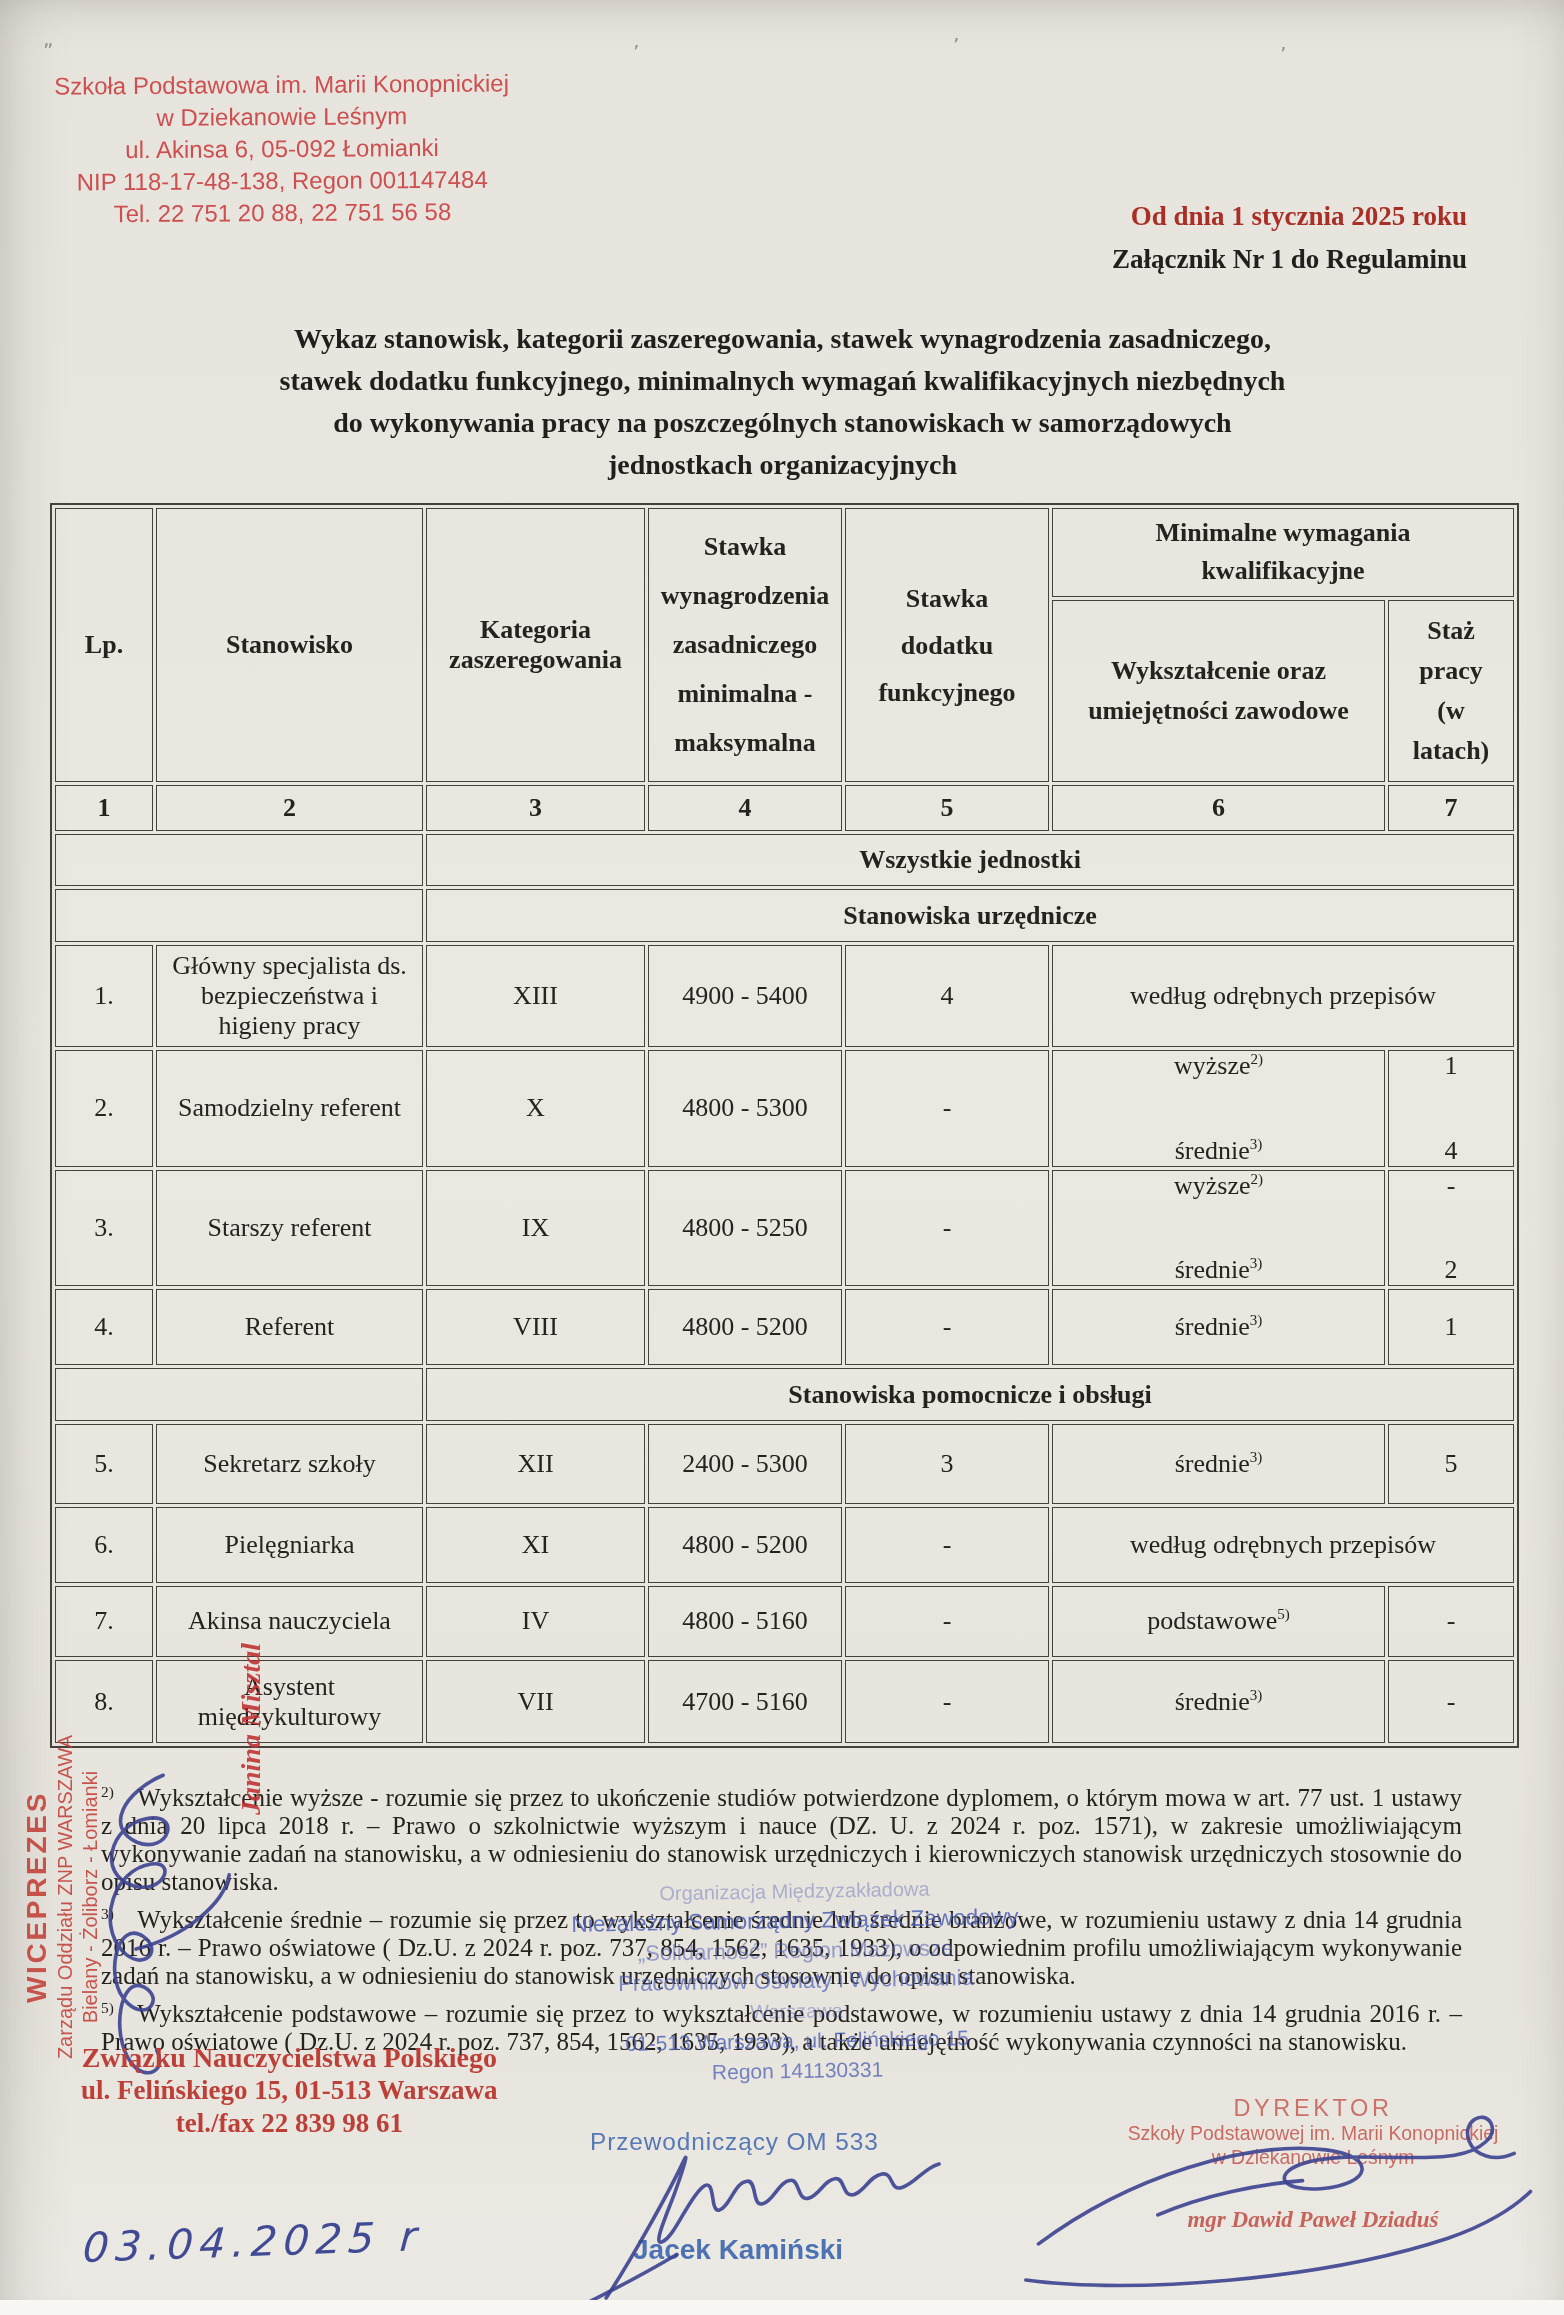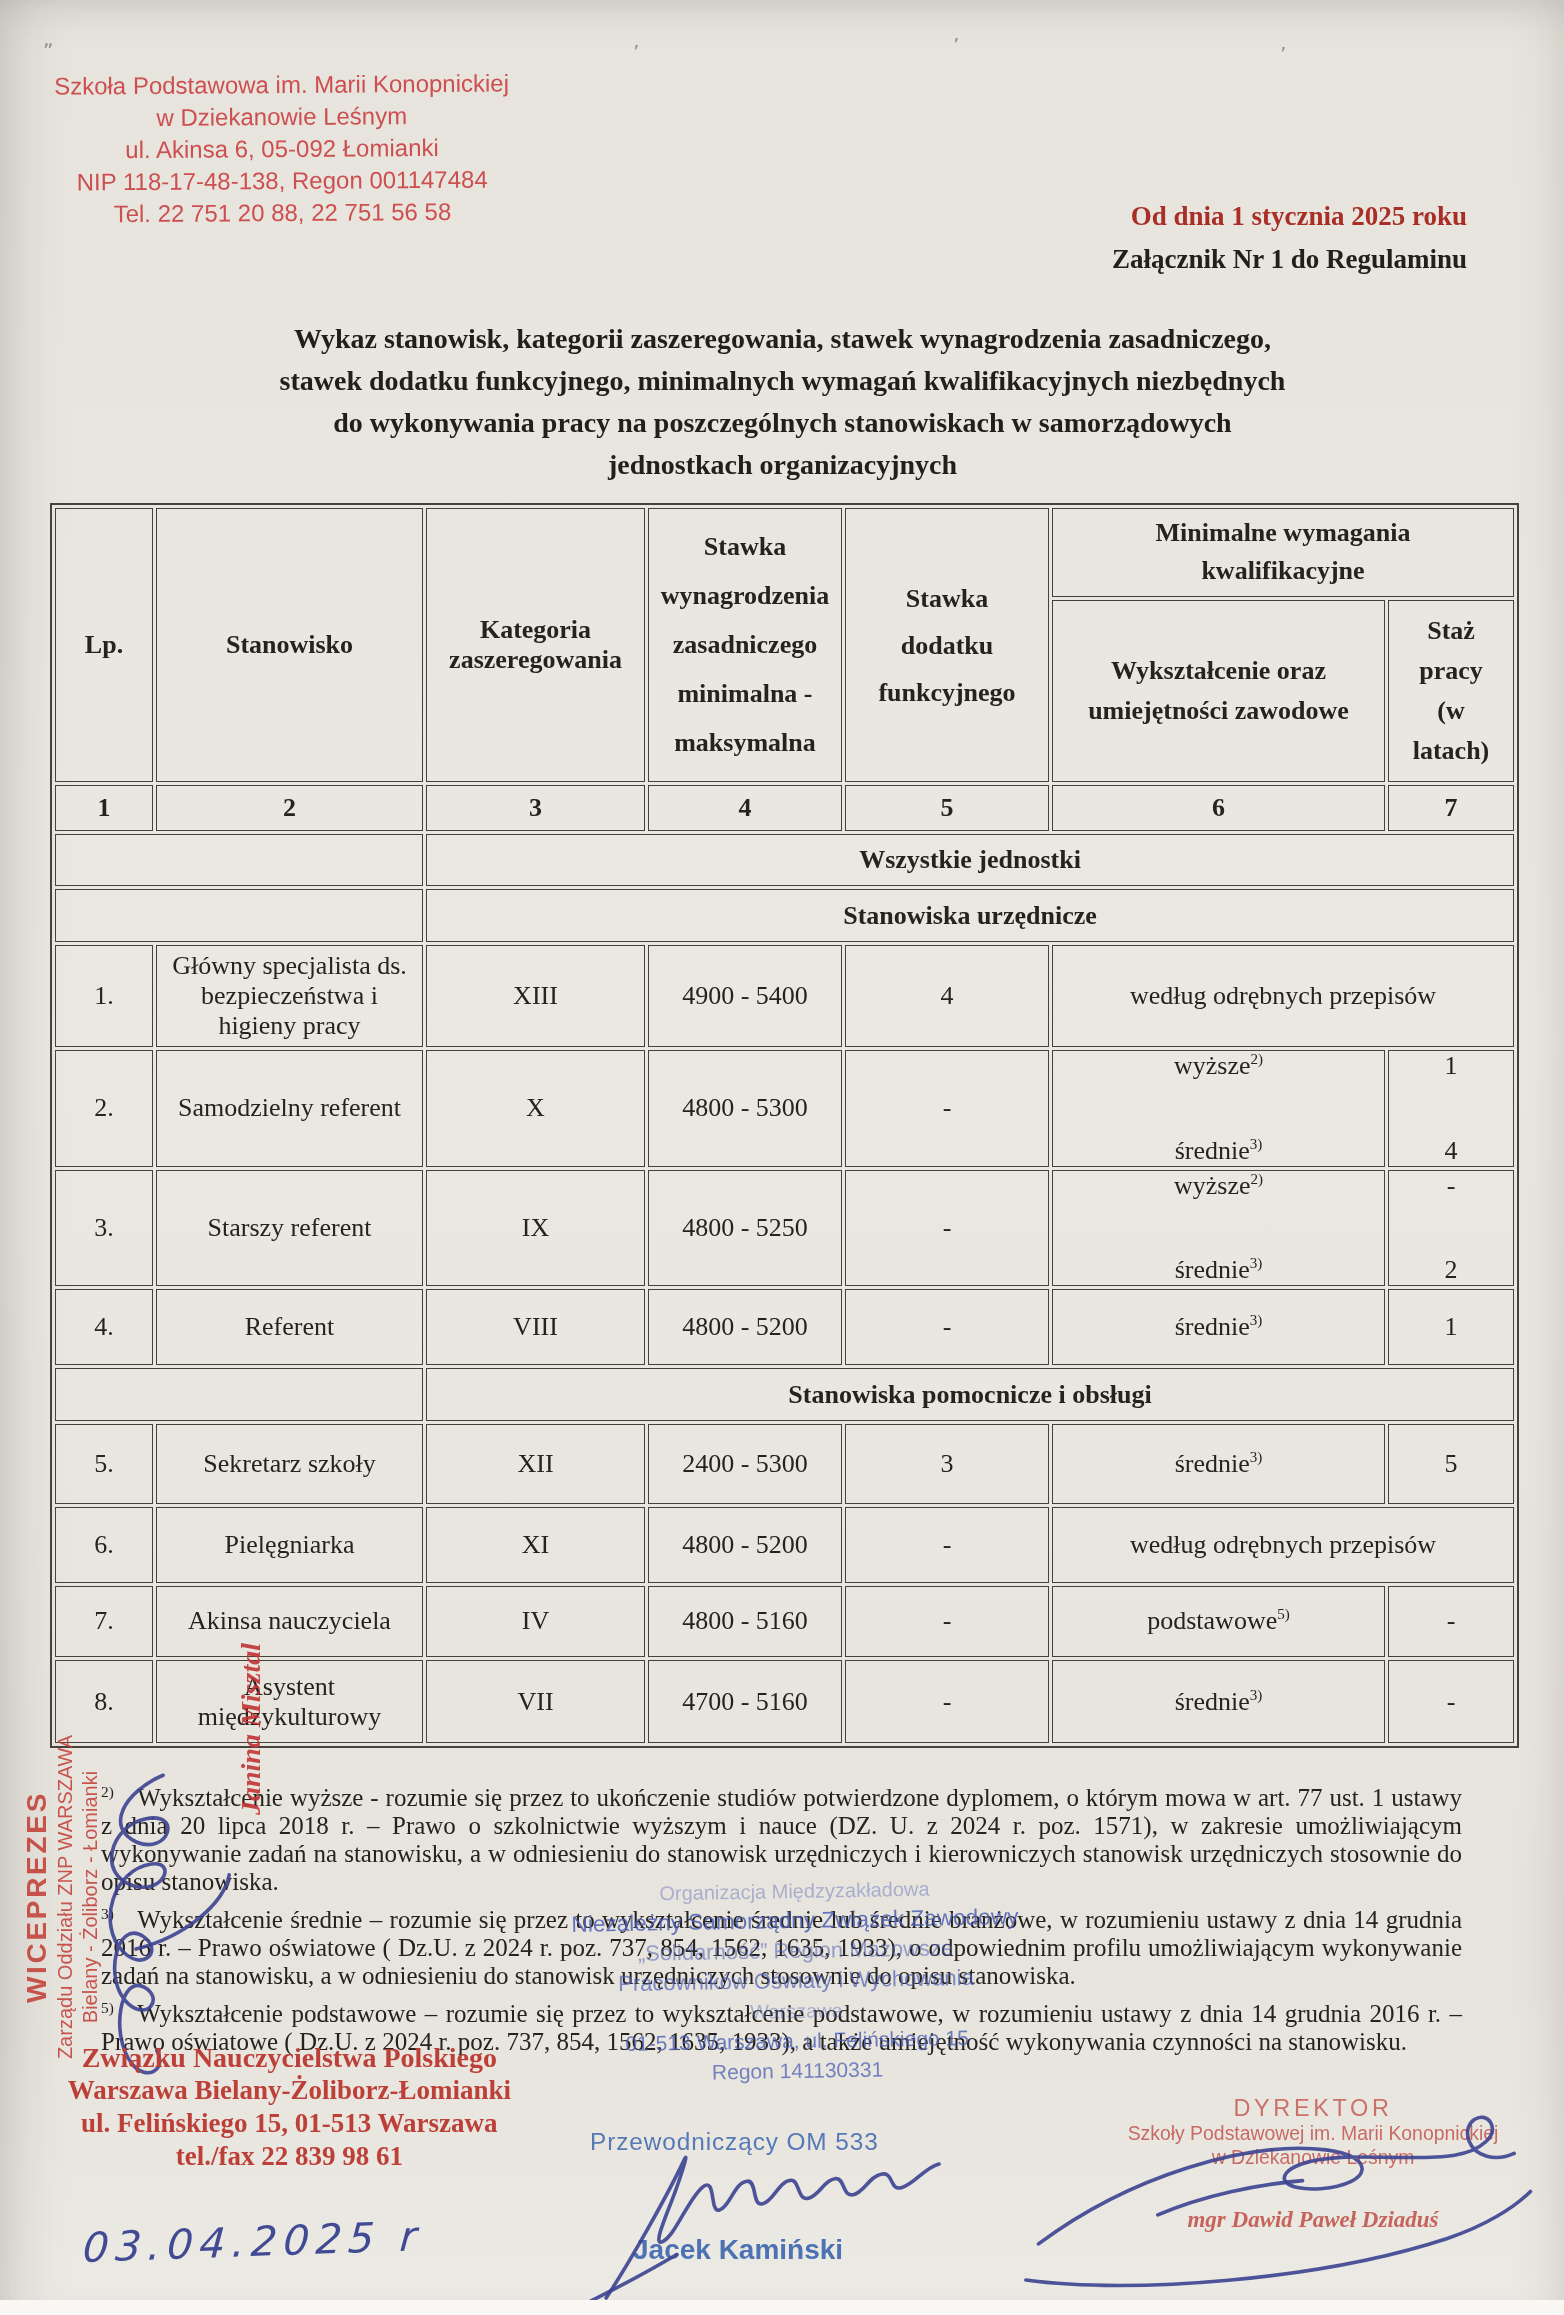--- a/index.html
+++ b/index.html
@@ -319,21 +319,20 @@
     <div class="u1">Niezależny Samorządny Związek Zawodowy</div>
     <div class="u2">„Solidarność” Region Mazowsze</div>
     <div class="u3">Pracowników Oświaty i Wychowania</div>
     <div class="u4">Warszawa</div>
     <div class="u5">01-513 Warszawa, ul. Felińskiego 15</div>
     <div class="u6">Regon 141130331</div>
   </div>
 
   <div class="abs znp-stamp">
     <div class="z2">Związku Nauczycielstwa Polskiego</div>
-    <div class="z3">Warszawa Bielany-Żoliborz-Łomianki</div>
     <div class="z4">ul. Felińskiego 15, 01-513 Warszawa</div>
     <div class="z5">tel./fax 22 839 98 61</div>
   </div>
 
   <div class="abs hand-date">03.04.2025 r</div>
 
   <div class="abs chairman">
     <div class="title">Przewodniczący OM 533</div>
     <div class="name">Jacek Kamiński</div>
   </div>

